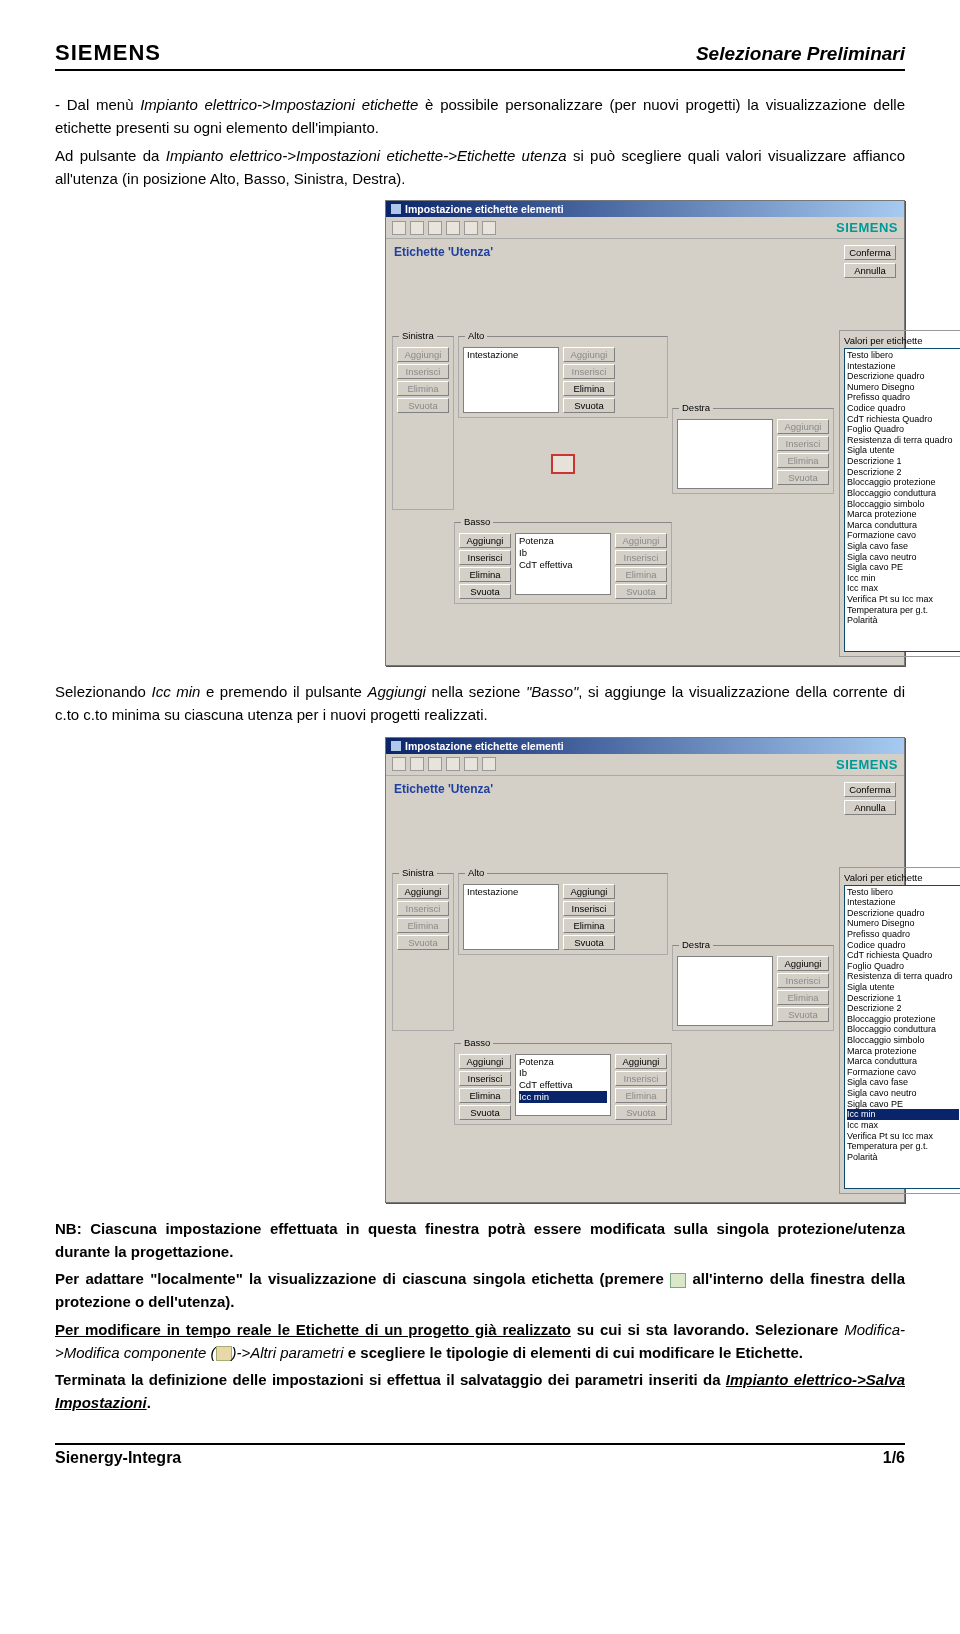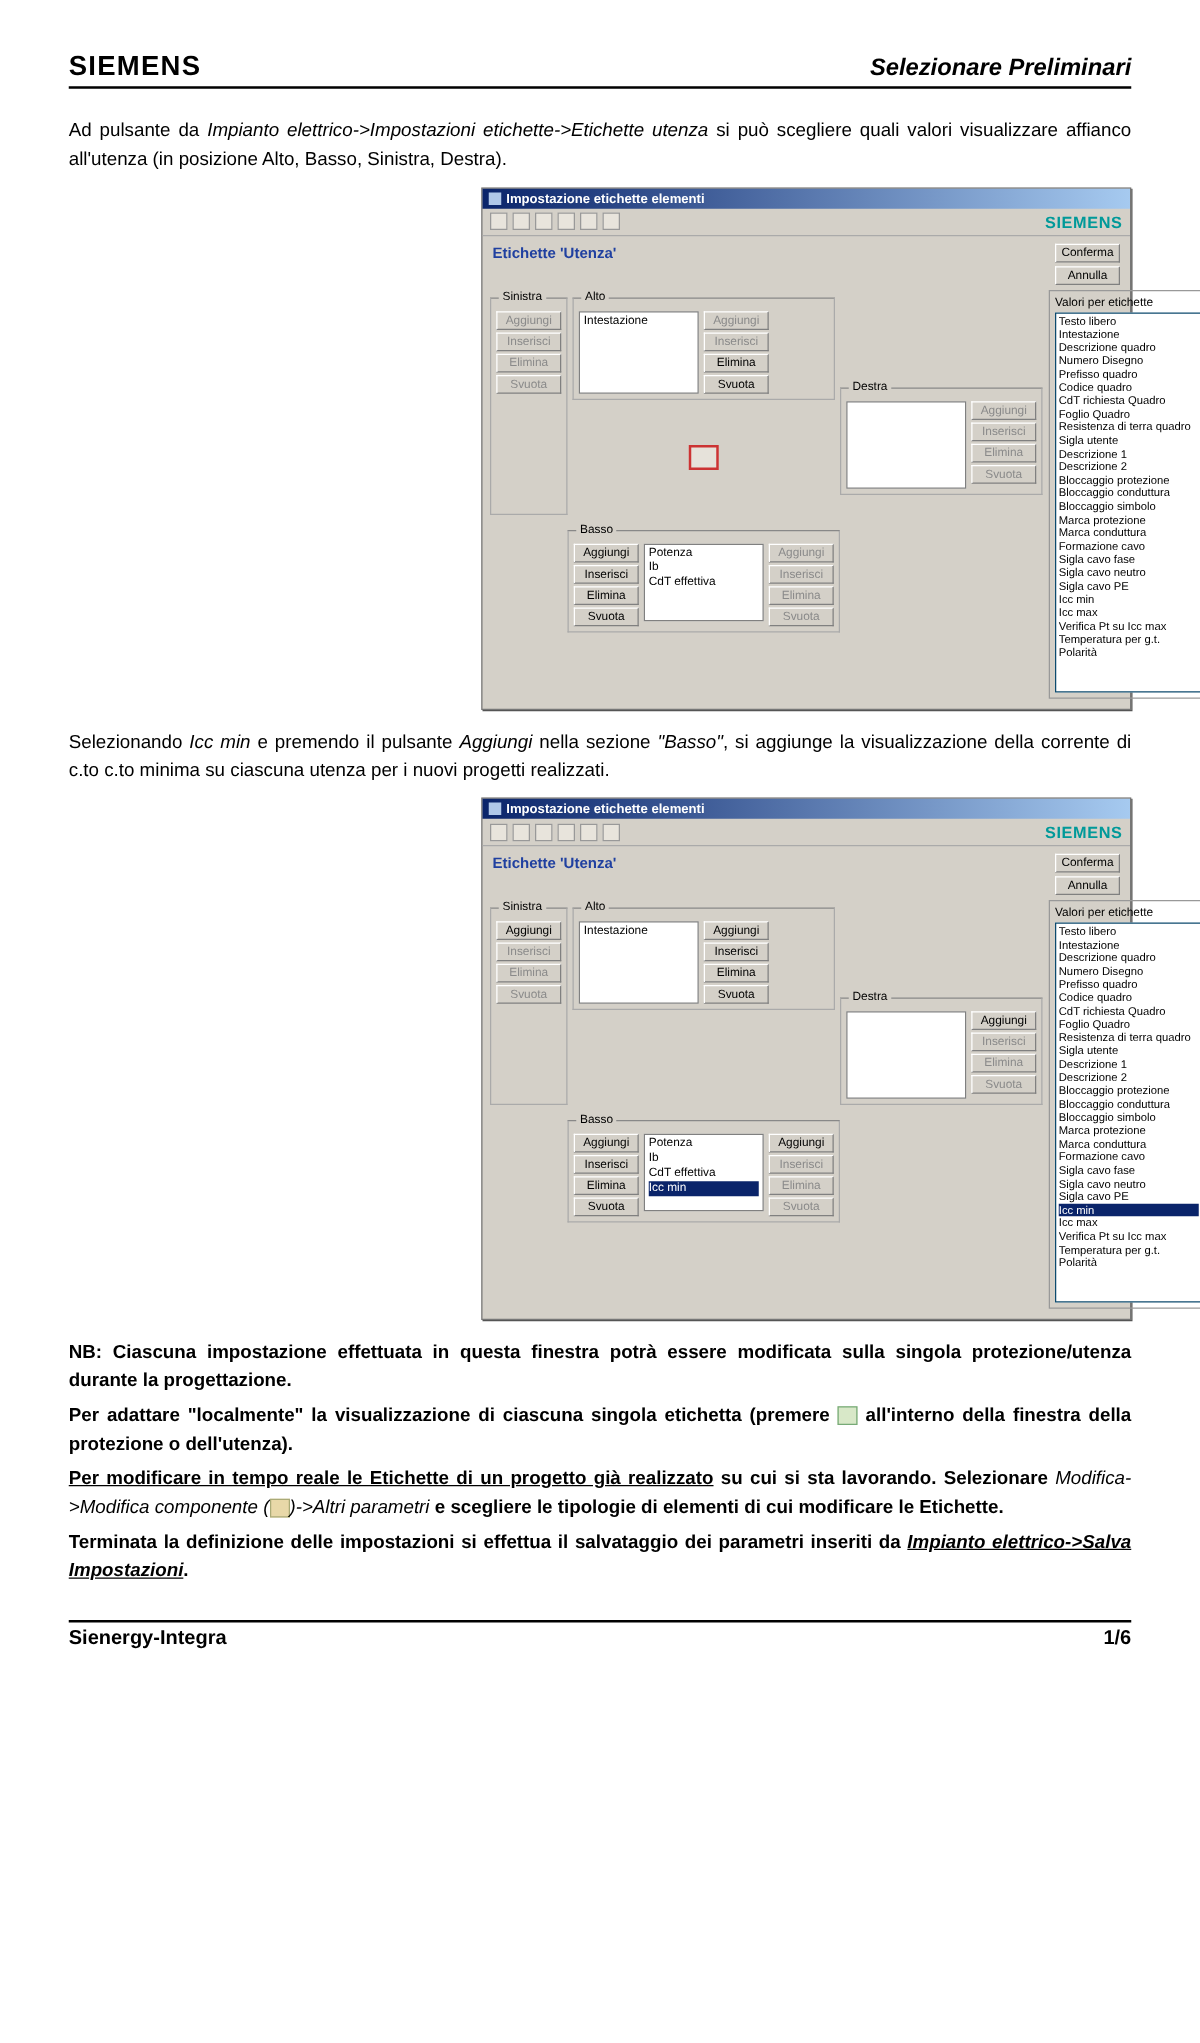--- a/index.html
+++ b/index.html
@@ -107,21 +107,21 @@
     position:relative;
     margin-top:6px;
   }
   .groupbox > .gtitle {
     position:absolute;
     top:-7px; left:6px;
     background:#d4d0c8;
     font-size:9.5px;
     padding:0 3px;
   }
-  .cols { display:flex; gap:5px; align-items:flex-start; }
+  .cols { display:flex; gap:5px; align-items:flex-start;margin-top:48px; }
   .stack { display:flex; flex-direction:column; gap:2px; }
   .listinput {
     background:#fff;
     border:1px solid #808080;
     font-size:9.5px;
     padding:1px 3px;
     width:96px;
     line-height:1.25;
     font-family:Tahoma,Arial,sans-serif;
   }
@@ -175,20 +175,23 @@
 </style>
 </head>
 <body>
 <div class="page">
 
 <div class="header">
   <div class="brand">SIEMENS</div>
   <div class="header-right">Selezionare Preliminari</div>
 </div>
 
+<p class="para">
+  <span>- Dal menù </span><span class="italic">Impianto elettrico-&gt;Impostazioni etichette</span><span> è possibile personalizzare (per nuovi progetti) la visualizzazione delle etichette presenti su ogni elemento dell'impianto.</span>
+</p>
 <p class="para">
   <span>Ad pulsante da </span><span class="italic">Impianto elettrico-&gt;Impostazioni etichette-&gt;Etichette utenza</span><span> si può scegliere quali valori visualizzare affianco all'utenza (in posizione Alto, Basso, Sinistra, Destra).</span>
 </p>
 
 <div class="dialog-wrap">
   <div class="dialog">
     <div class="dlg-title">
       <span class="sq"></span>
       <span>Impostazione etichette elementi</span>
     </div>

